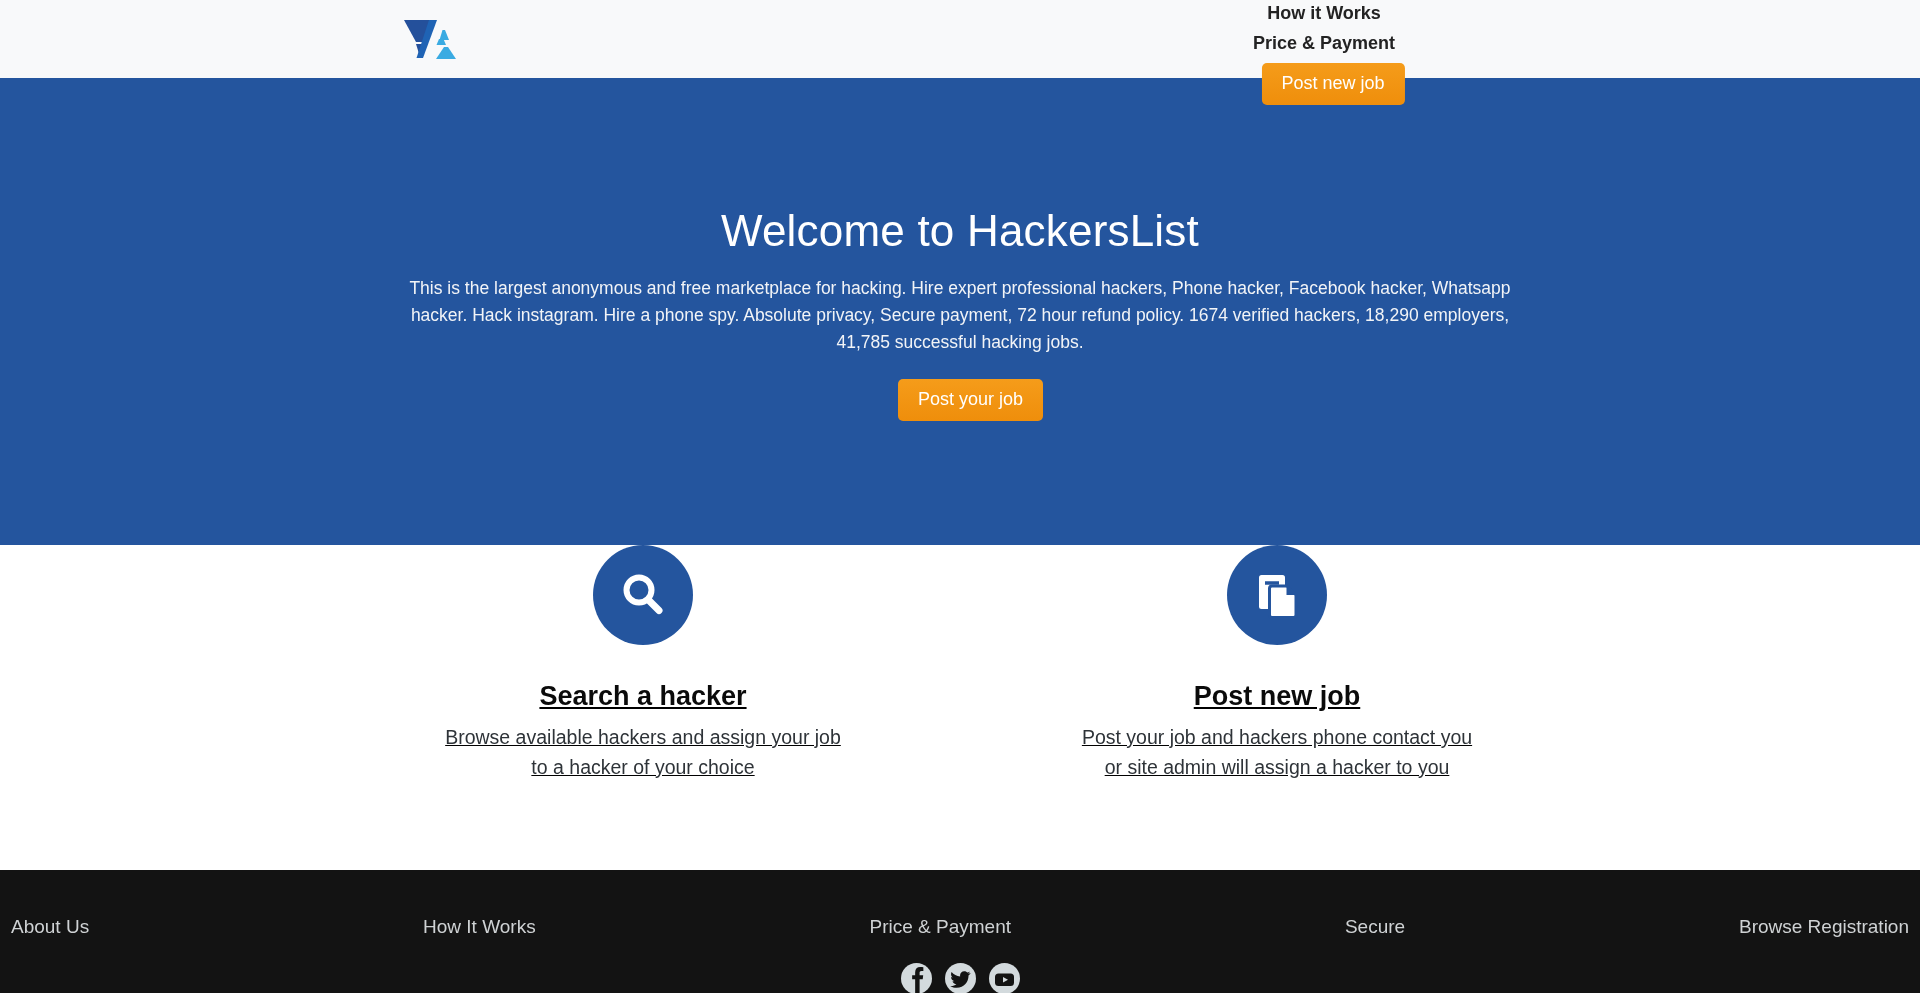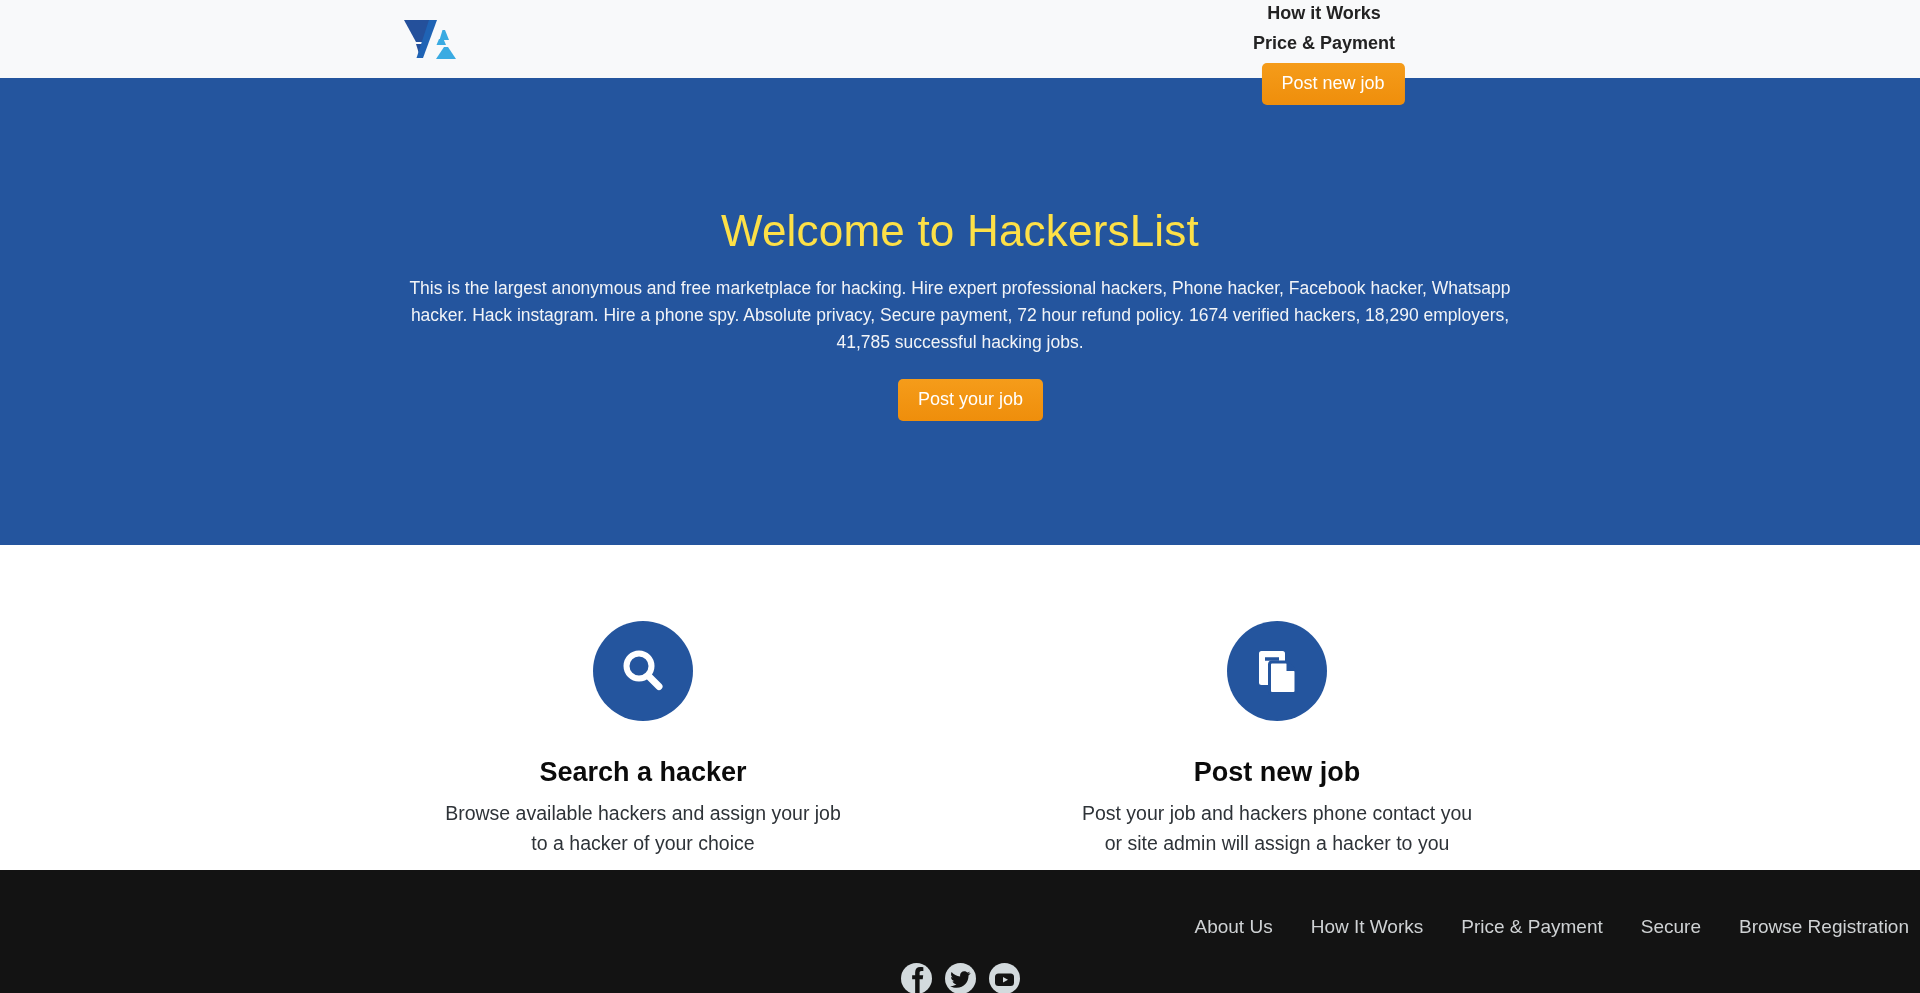--- a/index.html
+++ b/index.html
@@ -57,42 +57,42 @@
   .nav .btn-orange { margin-left:18px; }
 
   
   .hero {
     background:#24559e;
     height:467px;
     padding-top:128px;
     text-align:center;
   }
   .hero h1 {
-    color:#fde047;
+    color:#ffffff;
     font-size:44px;
     font-weight:normal;
     letter-spacing:0.2px;
   }
   .hero p {
     color:#f2f4f7;
     font-size:17.5px;
     line-height:1.55;
     width:1105px;
     margin:19px auto 16px;
   }
   .hero-cta { margin-top:23px;margin-left:21px; }
 
   
   .features {
     background:#ffffff;
     height:325px;
     display:flex;
     justify-content:center;
-    padding-top:76px;
     gap:234px;
+    text-decoration:underline;
   }
   .card { width:400px; text-align:center; }
   .icon-circle {
     width:100px; height:100px;
     border-radius:50%;
     background:#24559e;
     margin:0 auto;
     display:flex;
     align-items:center;
     justify-content:center;
@@ -112,24 +112,23 @@
 
   
   .footer {
     background:#131313;
     height:123px;
     padding-top:46px;
     text-align:center;
   }
   .footer-links {
     display:flex;
-    justify-content:flex-end;
+    justify-content:space-between;
     align-items:center;
     gap:16px;
-    margin-left:46px;
   }
   .footer-link {
     color:#cfd2d4;
     font-size:19px;
     text-decoration:none;
     padding:0 11px;
     white-space:nowrap;
     cursor:pointer;
   }
   .socials {

